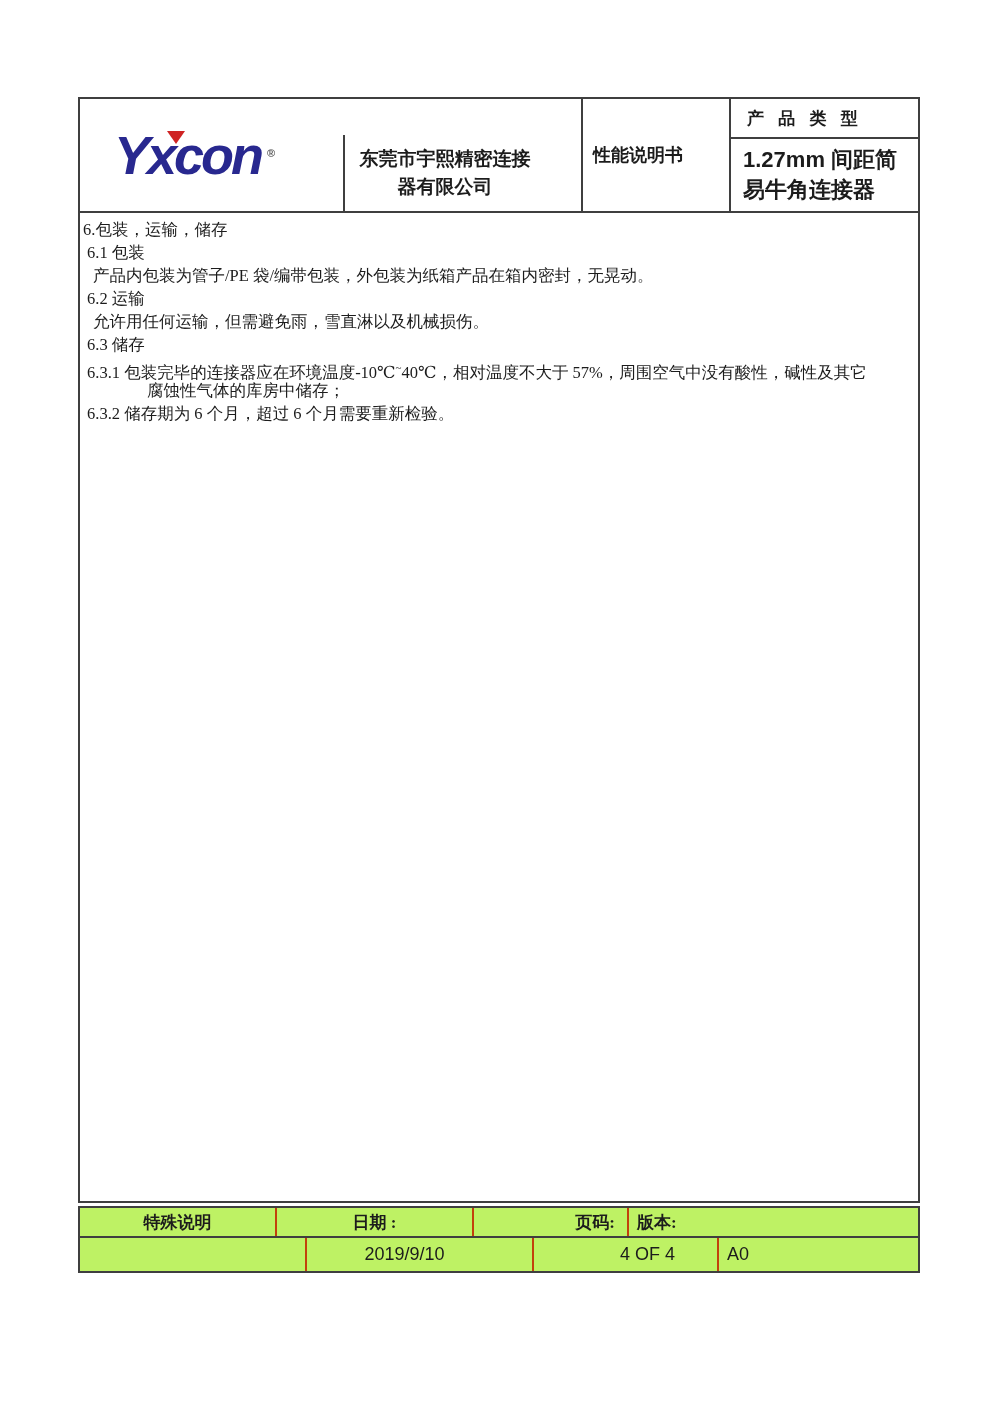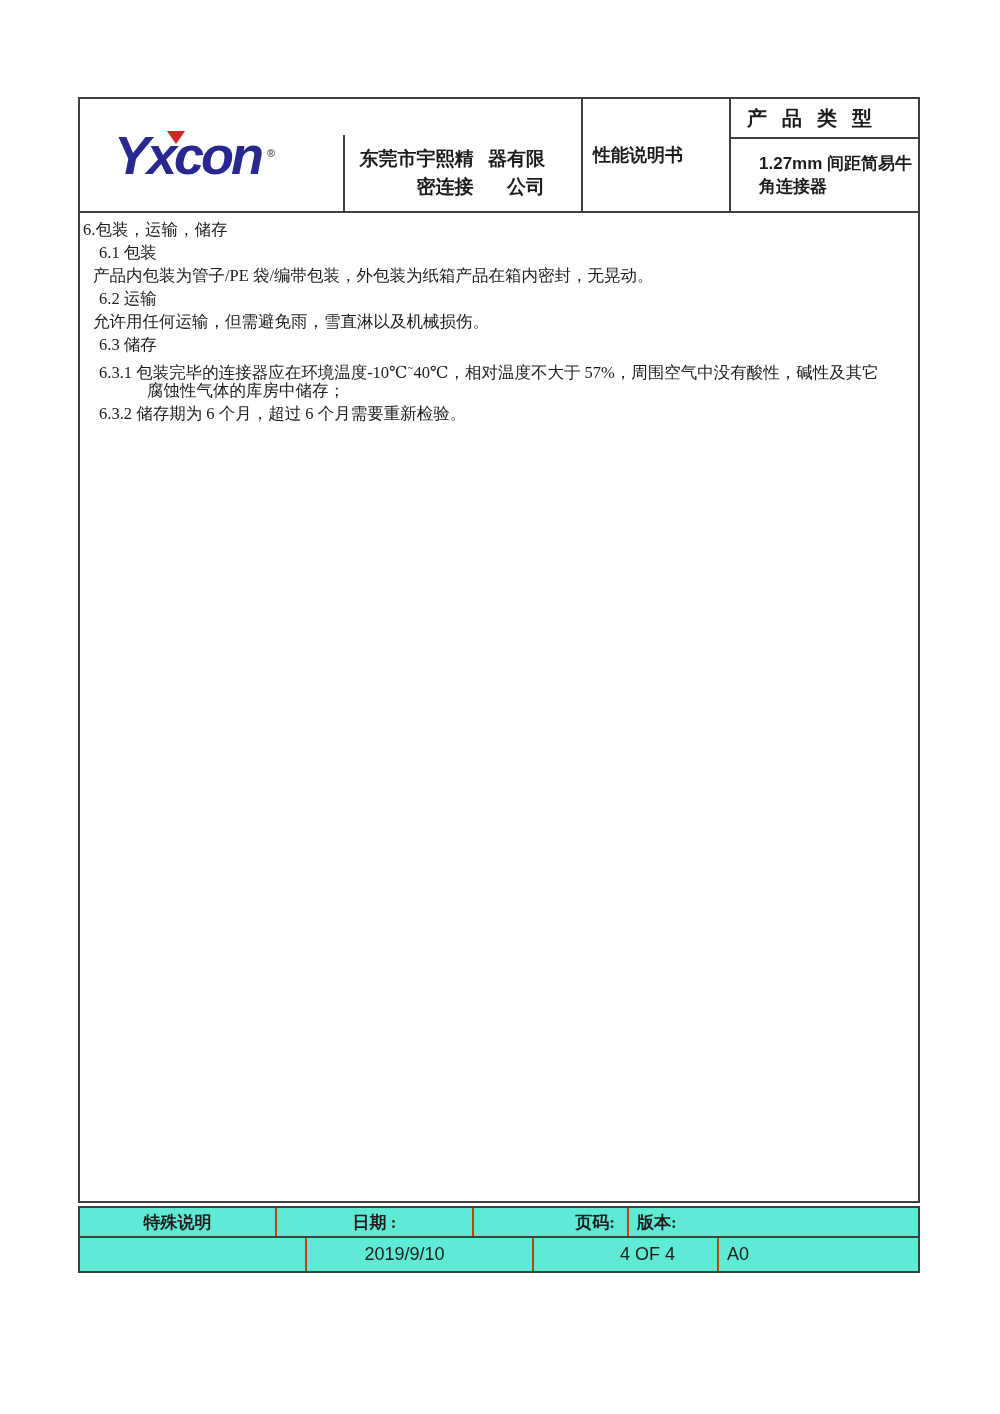--- a/index.html
+++ b/index.html
@@ -11,29 +11,29 @@
 
   
   .header-table {
     position:absolute; left:78px; top:97px; width:842px; height:116px;
     display:flex; border:2px solid #3f3f3f; box-sizing:border-box; background:#fff;gap:36px;
   }
   .h-cell { box-sizing:border-box; border-left:2px solid #3f3f3f;
     display:flex; align-items:center; justify-content:center; }
   .h-cell:first-child { border-left:none; }
   .cell-logo { width:227px; }
-  .cell-company { width:202px; flex-direction:row; font-weight:bold;
+  .cell-company { width:202px; flex-direction:column; font-weight:bold;
     font-size:19px; line-height:28px; text-align:right;margin-top:36px; }
   .cell-doctype { width:112px; font-weight:bold; font-size:18px; }
   .cell-product { flex:1; flex-direction:column; align-items:stretch; justify-content:flex-start; }
   .product-top { height:40px; box-sizing:border-box; border-bottom:2px solid #3f3f3f;
     display:flex; align-items:center; padding-left:16px;
-    font-weight:bold; font-size:20px; letter-spacing:5px; }
-  .product-bottom { flex:1; display:flex; align-items:center; padding-left:28px;
-    font-weight:bold; font-size:17px;
+    font-weight:bold; font-size:17px; letter-spacing:5px; }
+  .product-bottom { flex:1; display:flex; align-items:center; padding-left:12px;
+    font-weight:bold; font-size:22px;
     font-family:"Liberation Sans","DejaVu Sans",sans-serif; }
 
   
   .logo { position:relative; display:inline-block;
     font-family:"Liberation Sans","DejaVu Sans",sans-serif;
     font-style:italic; font-weight:bold; font-size:54px; line-height:54px;
     color:#28288f; letter-spacing:-3px; padding-right:12px; }
   .logo-reg { position:absolute; top:-2px; right:-2px; font-size:11px;
     font-style:normal; letter-spacing:0; color:#555; }
   .logo-triangle { position:absolute; left:53px; top:3px; width:0; height:0;
@@ -42,29 +42,29 @@
 
   
   .body-box {
     position:absolute; left:78px; top:213px; width:842px; height:990px;
     box-sizing:border-box; border-left:2px solid #3f3f3f;
     border-right:2px solid #3f3f3f; border-bottom:2px solid #3f3f3f;
     padding-top:5px; font-size:16.5px; line-height:23px; white-space:nowrap;
   }
   .bline { height:23px; }
   .ind0 { padding-left:3px; }
-  .ind1 { padding-left:19px; }
+  .ind1 { padding-left:7px; }
   .ind2 { padding-left:13px; }
   .ind3 { padding-left:67px; }
   .sup { font-size:11px; vertical-align:super; }
 
   
   .footer-table {
     position:absolute; left:78px; top:1206px; width:842px;
-    box-sizing:border-box; border:2px solid #3f3f3f; background:#5eead4;
+    box-sizing:border-box; border:2px solid #3f3f3f; background:#bef264;
   }
   .f-row { display:flex; height:28px; }
   .f-row.values { height:33px; border-top:2px solid #3f3f3f;gap:30px; }
   .f-cell { box-sizing:border-box; border-left:2px solid #c2410c;
     display:flex; align-items:center; font-size:17px; }
   .f-cell:first-child { border-left:none; }
   .fc1 { width:195px; justify-content:center; }
   .fc2 { width:197px; justify-content:center; }
   .fc3 { width:155px; justify-content:flex-end; padding-right:12px; }
   .fc4 { flex:1; justify-content:flex-start; padding-left:8px; }

